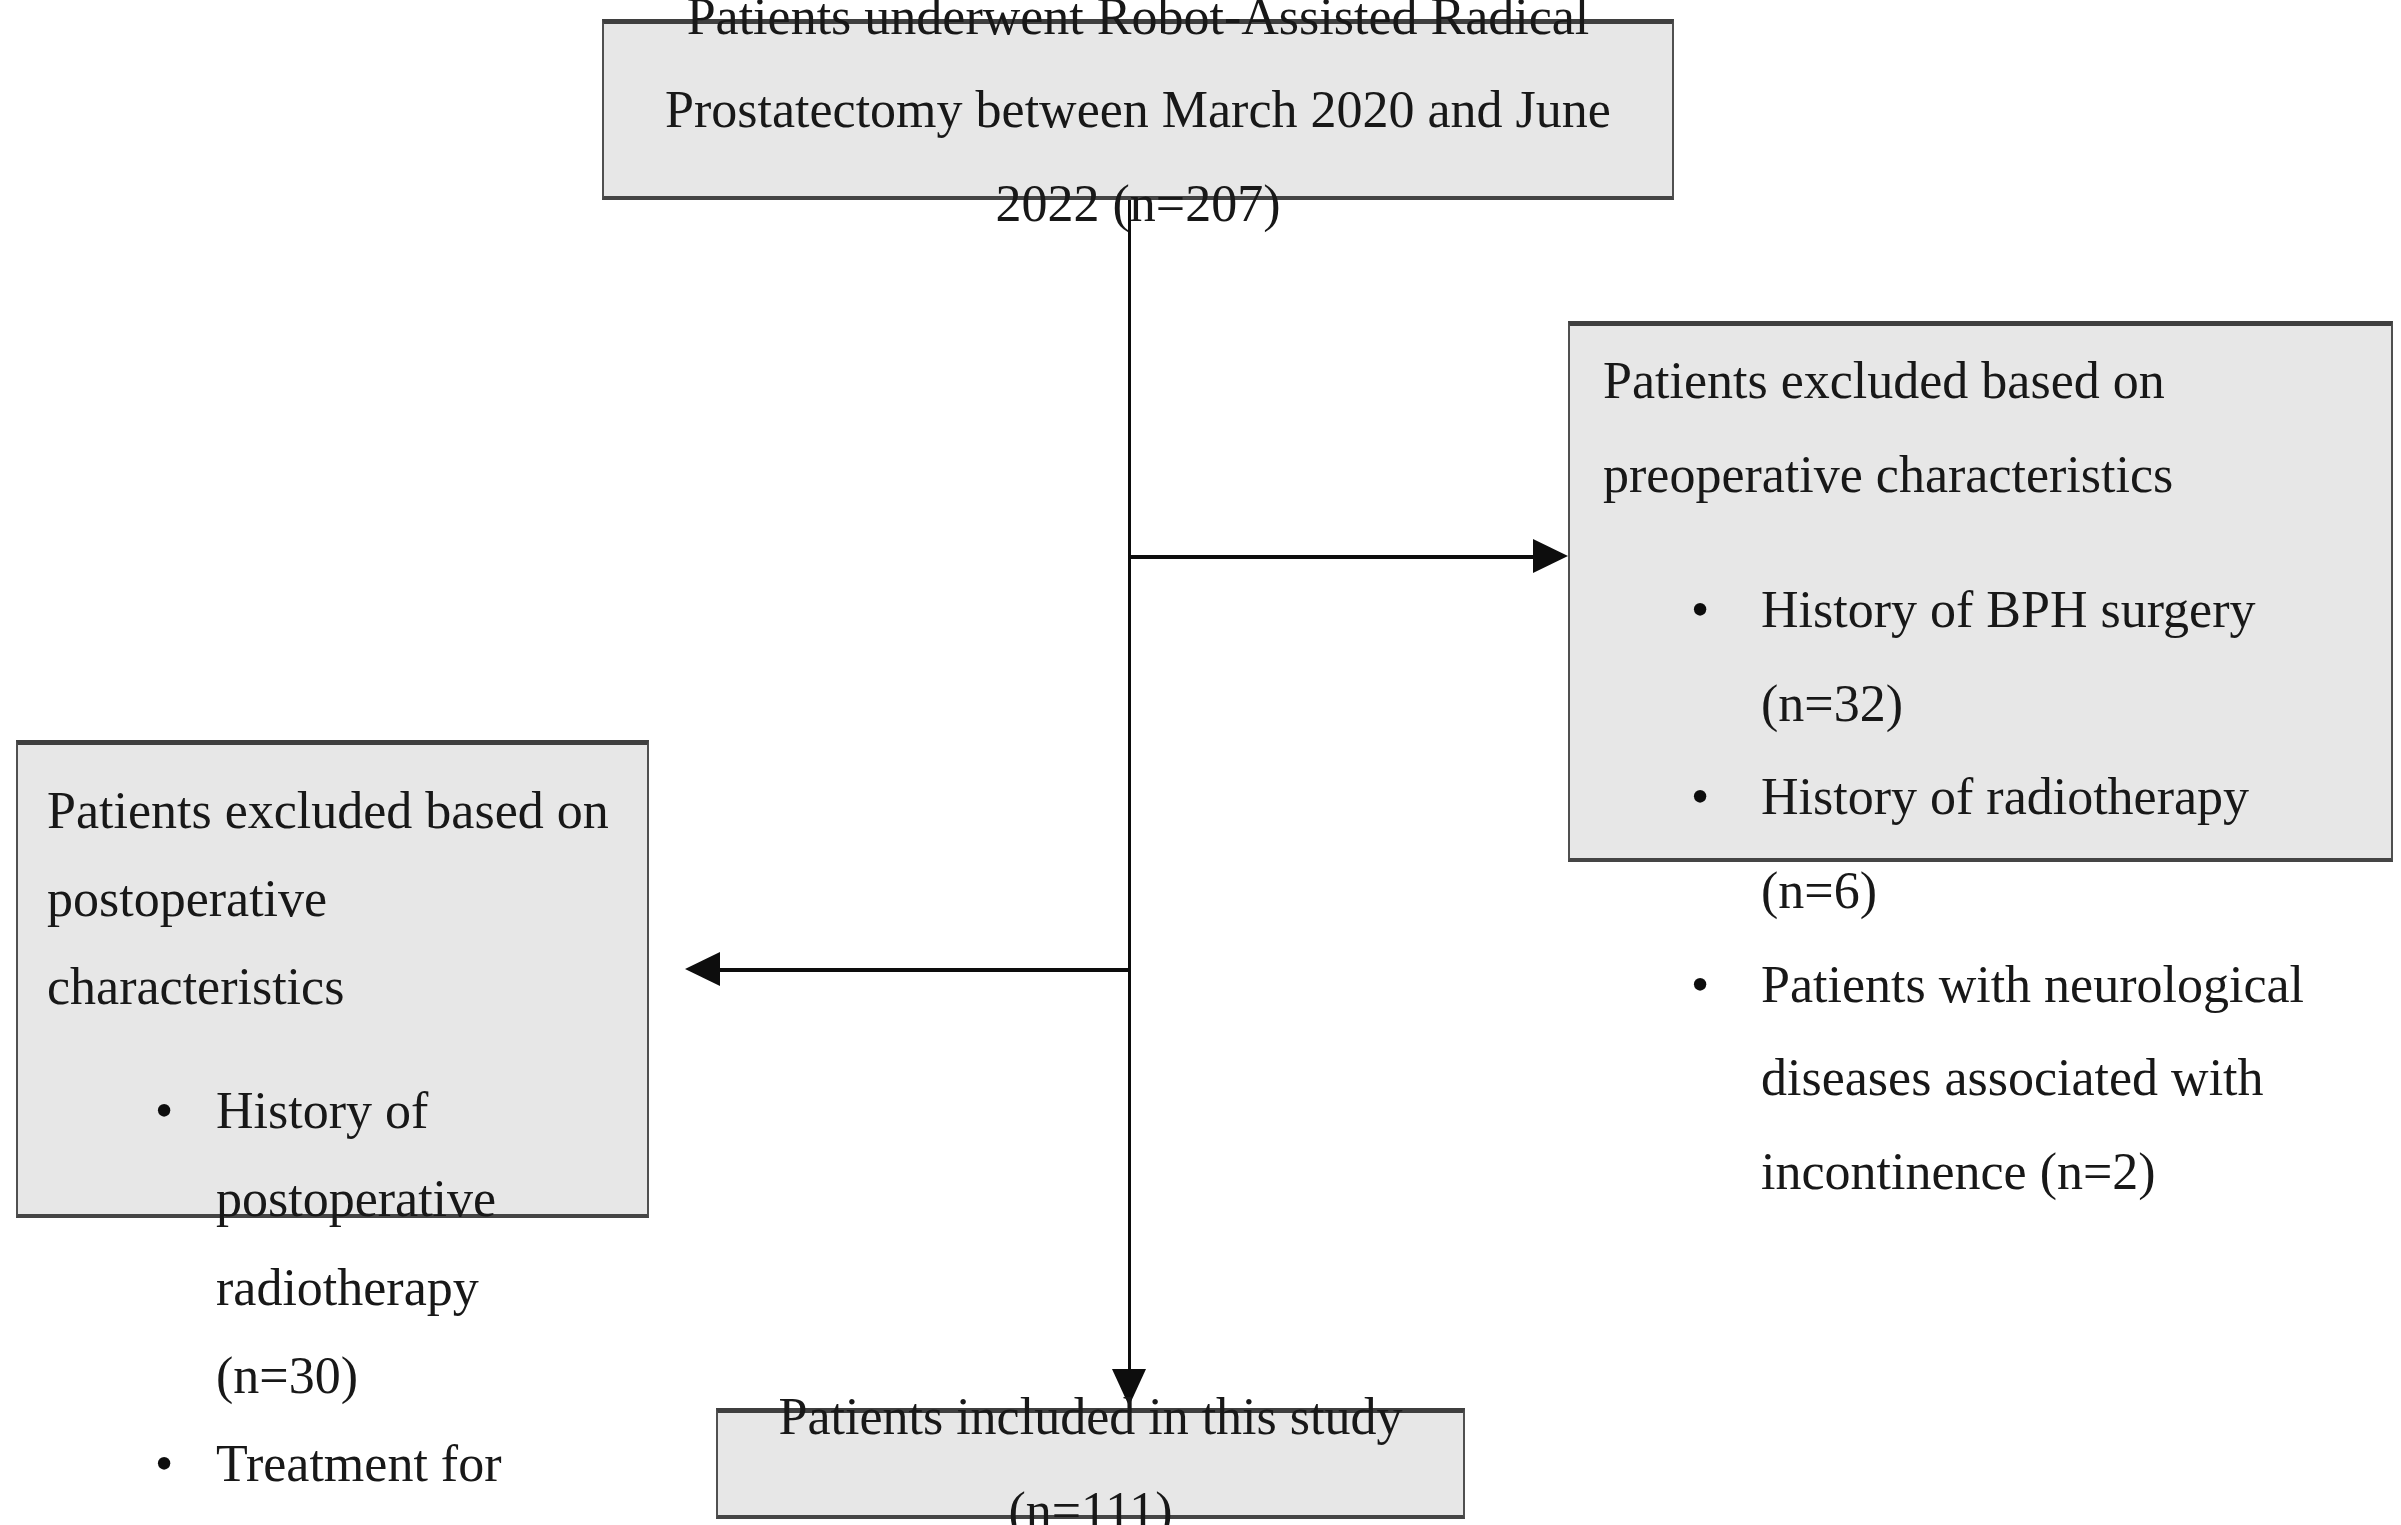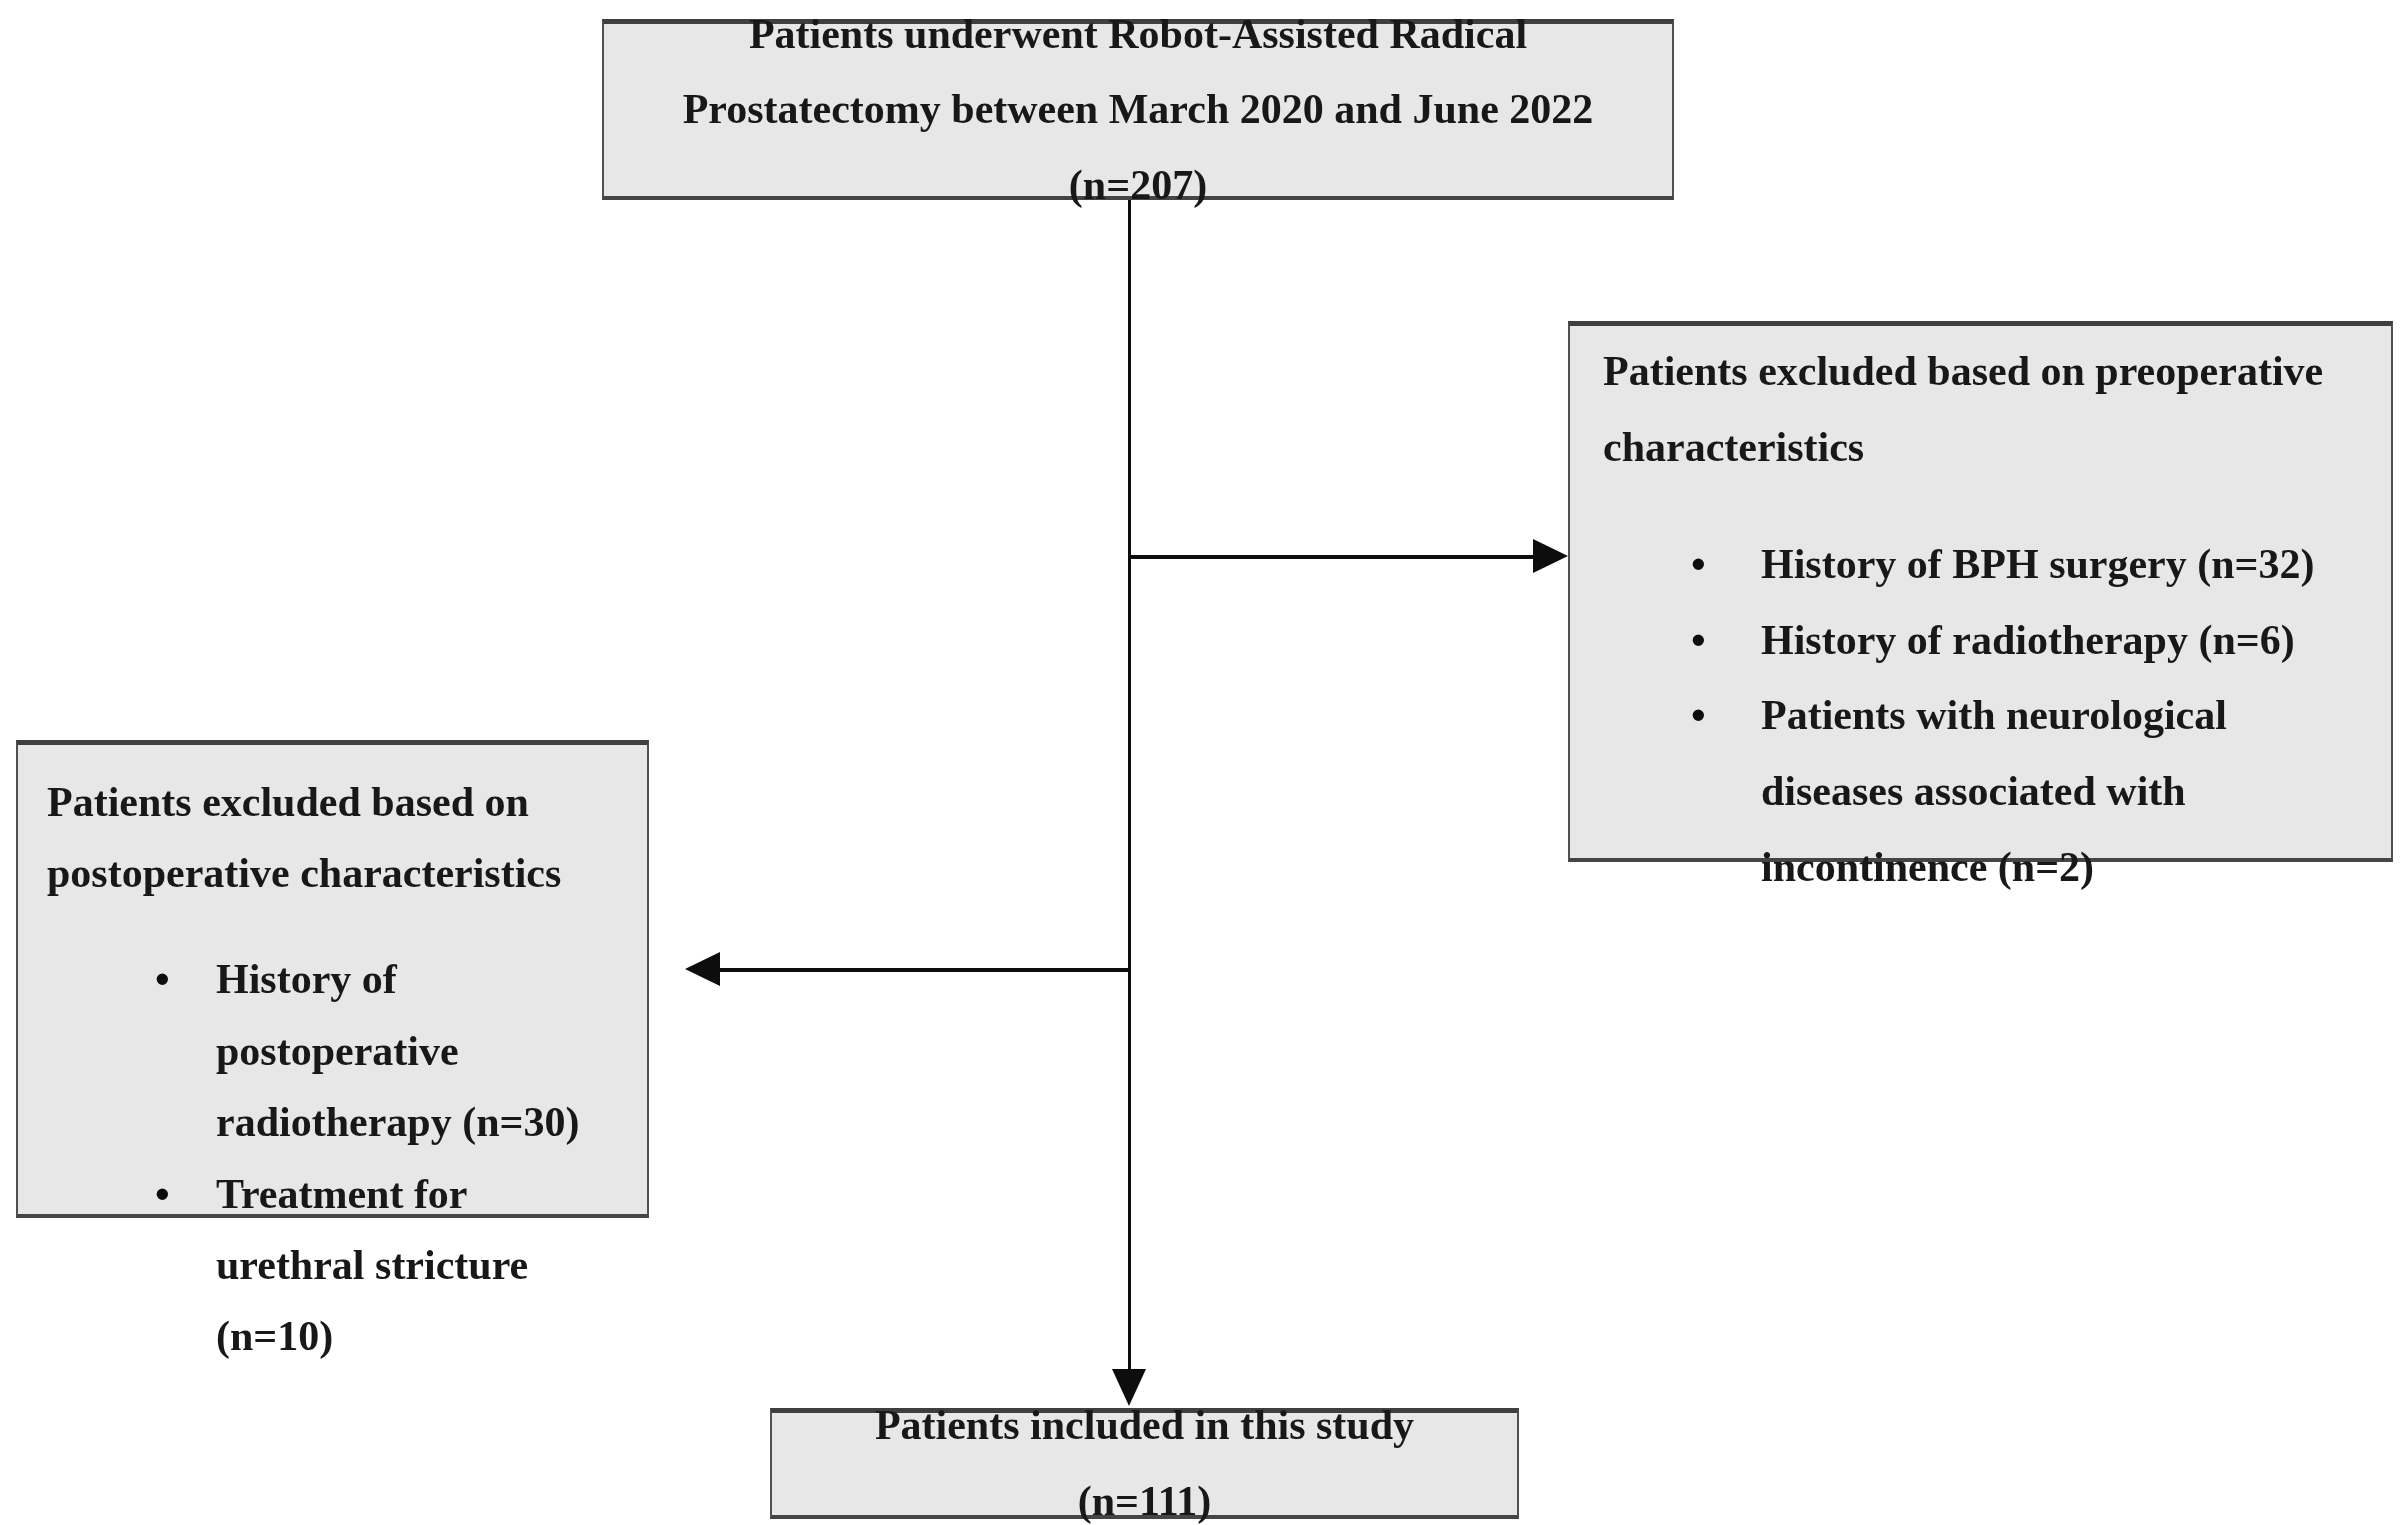--- a/index.html
+++ b/index.html
@@ -16,35 +16,34 @@
     color: #181818;
     overflow: hidden;
   }
   .box {
     position: absolute;
     background: #e7e7e7;
     border: 2.5px solid #505050;
     border-top: 5px solid #3f3f3f;
     border-bottom: 4.2px solid #454545;
     box-sizing: border-box;
-    font-size: 42px;
+    font-size: 52px;
     color: #181818;
-    font-weight: bold;
   }
   .box.centered {
     display: flex;
     align-items: center;
     justify-content: center;
     text-align: center;
     line-height: 1.8;
   }
   #box-top    { left: 602px;  top: 19px;   width: 1072px; height: 181px; padding: 0 33px; }
   #box-right  { left: 1568px; top: 321px;  width: 825px;  height: 541px; padding: 8px 33px; line-height: 1.8; }
   #box-left   { left: 16px;   top: 740px;  width: 633px;  height: 478px; padding: 21.6px 29px; line-height: 1.7; }
-  #box-bottom { left: 770px;  top: 1408px; width: 749px;  height: 111px; padding: 0 44px; }
+  #box-bottom { left: 716px;  top: 1408px; width: 749px;  height: 111px; padding: 0 44px; }
 
   .box-title { display: block; }
 
   .bullets { margin: 12px; }
   #box-right .bullets { margin-top: 42px; padding-left: 71px; }
   #box-left  .bullets { margin-top: 35px; padding-left: 91px; }
   .bullet-item { position: relative; }
   #box-right .bullet-item { padding-left: 75px; max-width: 613px; }
   #box-left  .bullet-item { padding-left: 66px; max-width: 417px; }
   .bullet-item::before {

